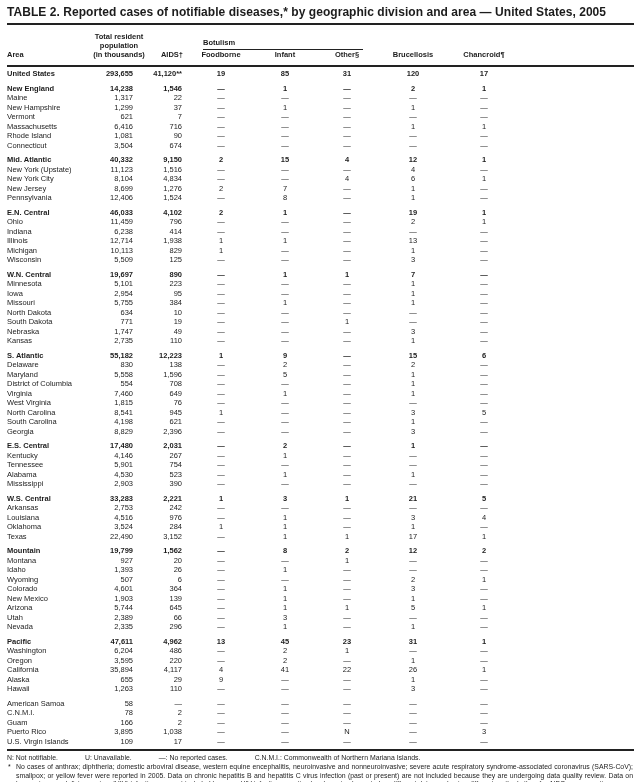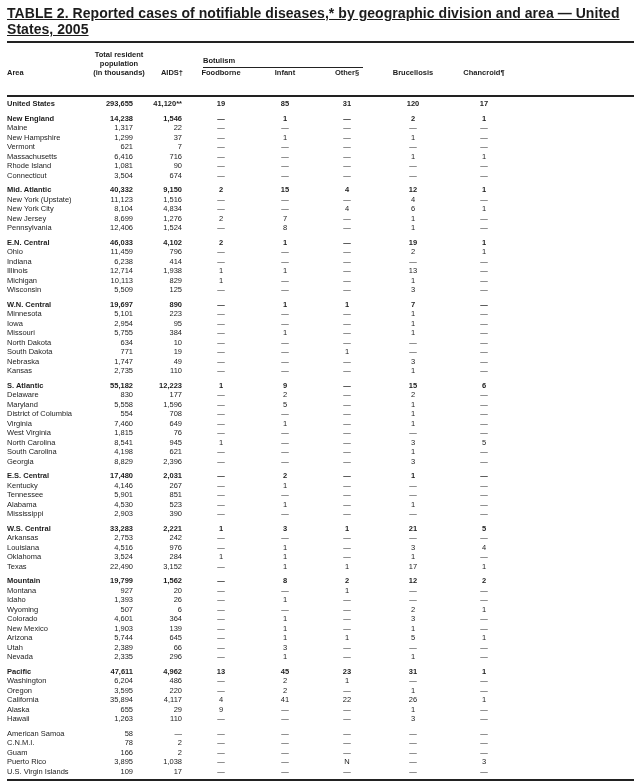--- a/index.html
+++ b/index.html
@@ -3,22 +3,22 @@
 <meta charset="utf-8">
 <style>
   html,body { margin:0; padding:0; }
   body {
     width:640px; height:782px; background:#ffffff; color:#1c1c1c;
     font-family:"Liberation Sans", sans-serif; overflow:hidden;
     -webkit-font-smoothing:antialiased;
   }
   .page { padding:3px 6px 0 7px; }
   .title {
-    font-size:14px; font-weight:bold; margin:0; padding:2px 0 4px 0;
-    border-bottom:2px solid #222; letter-spacing:0.05px;text-decoration:underline;
+    font-size:12px; font-weight:bold; margin:0; padding:2px 0 4px 0;
+    border-bottom:2px solid #222; letter-spacing:0.05px;
   }
   table.data {
     width:627px; border-collapse:collapse; table-layout:fixed;
     font-size:7.5px; margin-top:4px;
   }
   col.c-area { width:86px; }
   col.c-pop  { width:52px; }
   col.c-aids { width:44px; }
   col.c-fb   { width:64px; }
   col.c-inf  { width:64px; }
@@ -27,21 +27,21 @@
   col.c-cha  { width:70px; }
   col.c-sp   { width:115px; }
   thead th { font-weight:bold; font-size:7.5px; padding:0; vertical-align:bottom; }
   thead tr.h1 th { padding-top:4px; }
   .pop-top { text-align:center; line-height:8.6px; white-space:nowrap; }
   .bot-group { vertical-align:bottom; }
   .bot-label {
     display:block; margin:0 14px; text-align:left;
     border-bottom:1px solid #222; padding-bottom:2px; line-height:8.6px;
   }
-  thead tr.h2 th { border-bottom:2px solid #222; padding-bottom:18px; line-height:9px; }
+  thead tr.h2 th { border-bottom:2px solid #222; padding-bottom:6px; line-height:9px; }
   th.al { text-align:left; }
   th.ar { text-align:right; padding-right:6px; }
   th.ac { text-align:center; white-space:nowrap; }
   tbody td { padding:0; line-height:9.5px; white-space:nowrap; }
   td.area { text-align:left; }
   td.num  { text-align:right; }
   td.pr-pop { padding-right:12px; }
   td.pr-aids { padding-right:7px; }
   td.ctr  { text-align:center; }
   tr.division td { font-weight:bold; }
@@ -422,21 +422,21 @@
           <td class="ctr">1</td>
           <td class="ctr">9</td>
           <td class="ctr">—</td>
           <td class="ctr">15</td>
           <td class="ctr">6</td>
           <td></td>
         </tr>
         <tr class="">
           <td class="area">Delaware</td>
           <td class="num pr-pop">830</td>
-          <td class="num pr-aids">177</td>
+          <td class="num pr-aids">138</td>
           <td class="ctr">—</td>
           <td class="ctr">2</td>
           <td class="ctr">—</td>
           <td class="ctr">2</td>
           <td class="ctr">—</td>
           <td></td>
         </tr>
         <tr class="">
           <td class="area">Maryland</td>
           <td class="num pr-pop">5,558</td>
@@ -535,21 +535,21 @@
           <td class="ctr">—</td>
           <td class="ctr">1</td>
           <td class="ctr">—</td>
           <td class="ctr">—</td>
           <td class="ctr">—</td>
           <td></td>
         </tr>
         <tr class="">
           <td class="area">Tennessee</td>
           <td class="num pr-pop">5,901</td>
-          <td class="num pr-aids">851</td>
+          <td class="num pr-aids">754</td>
           <td class="ctr">—</td>
           <td class="ctr">—</td>
           <td class="ctr">—</td>
           <td class="ctr">—</td>
           <td class="ctr">—</td>
           <td></td>
         </tr>
         <tr class="">
           <td class="area">Alabama</td>
           <td class="num pr-pop">4,530</td>

